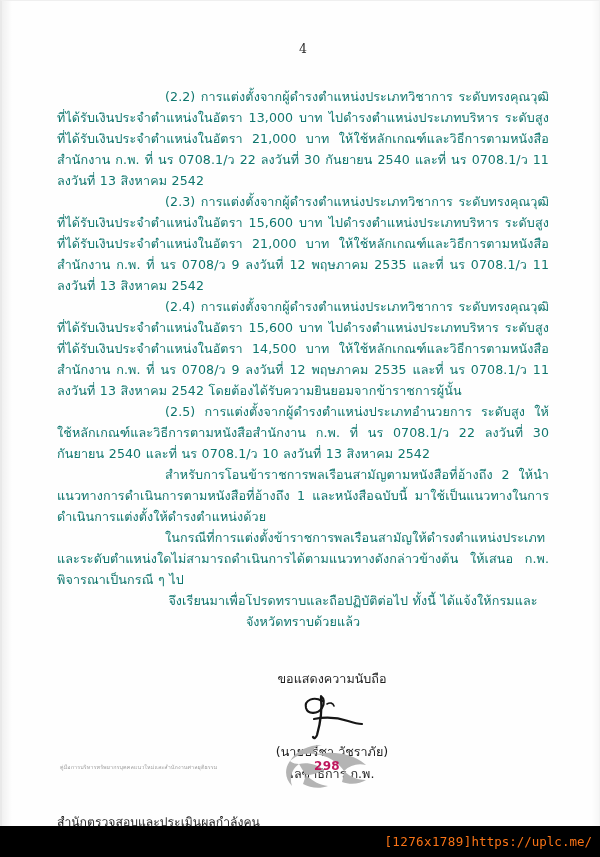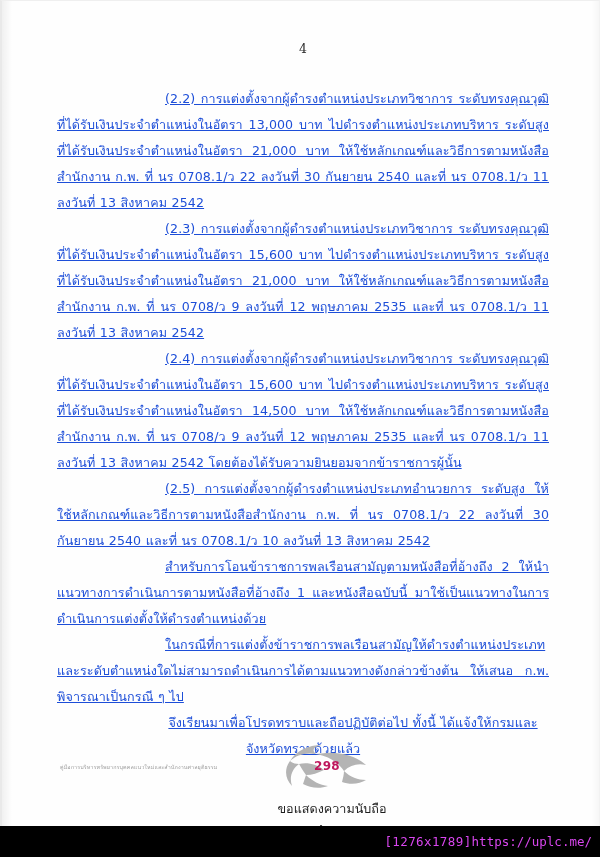--- a/index.html
+++ b/index.html
@@ -57,29 +57,28 @@
   .page-num-top {
     text-align: center;
     font-size: 12.5px;
     color: #2b2b2b;
     margin: 0 0 30px 0;
     font-family: "DejaVu Serif", serif;
   }
 
   .para {
     font-size: 12.6px;
-    line-height: 26px;
-    color: #1d4ed8;
+    line-height: 21px;
+    color: #0f766e;
     margin: 0 0 0 0;
     text-align: justify;
     text-justify: inter-word;
     text-indent: 108px;
     letter-spacing: 0.1px;
     word-spacing: 0.4px;
-    text-decoration: underline;
   }
   .para.gap   { }
 
   
   .para.closing {
     text-indent: 100px;
     text-align: center;
   }
 
   
@@ -162,21 +161,21 @@
     left: 0;
     bottom: 0;
     width: 600px;
     height: 31px;
     background: #000000;
   }
   .watermark-text {
     position: absolute;
     right: 8px;
     top: 8px;
-    color: #d946ef;
+    color: #f97316;
     font-family: "DejaVu Sans Mono", monospace;
     font-size: 12.5px;
     letter-spacing: 0px;
     white-space: nowrap;
   }
   .wm-dim { letter-spacing: 0.4px; }
 </style>
 </head>
 <body>
 

